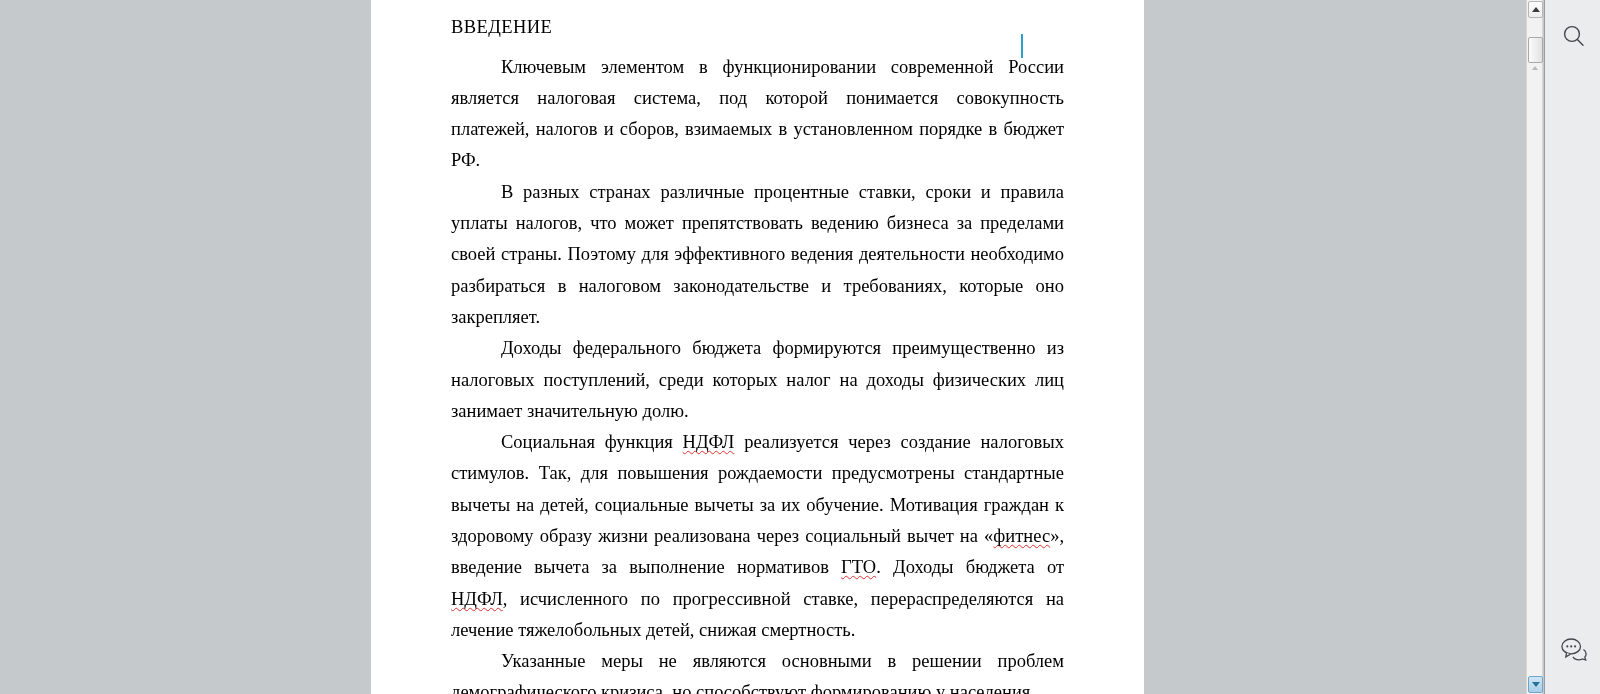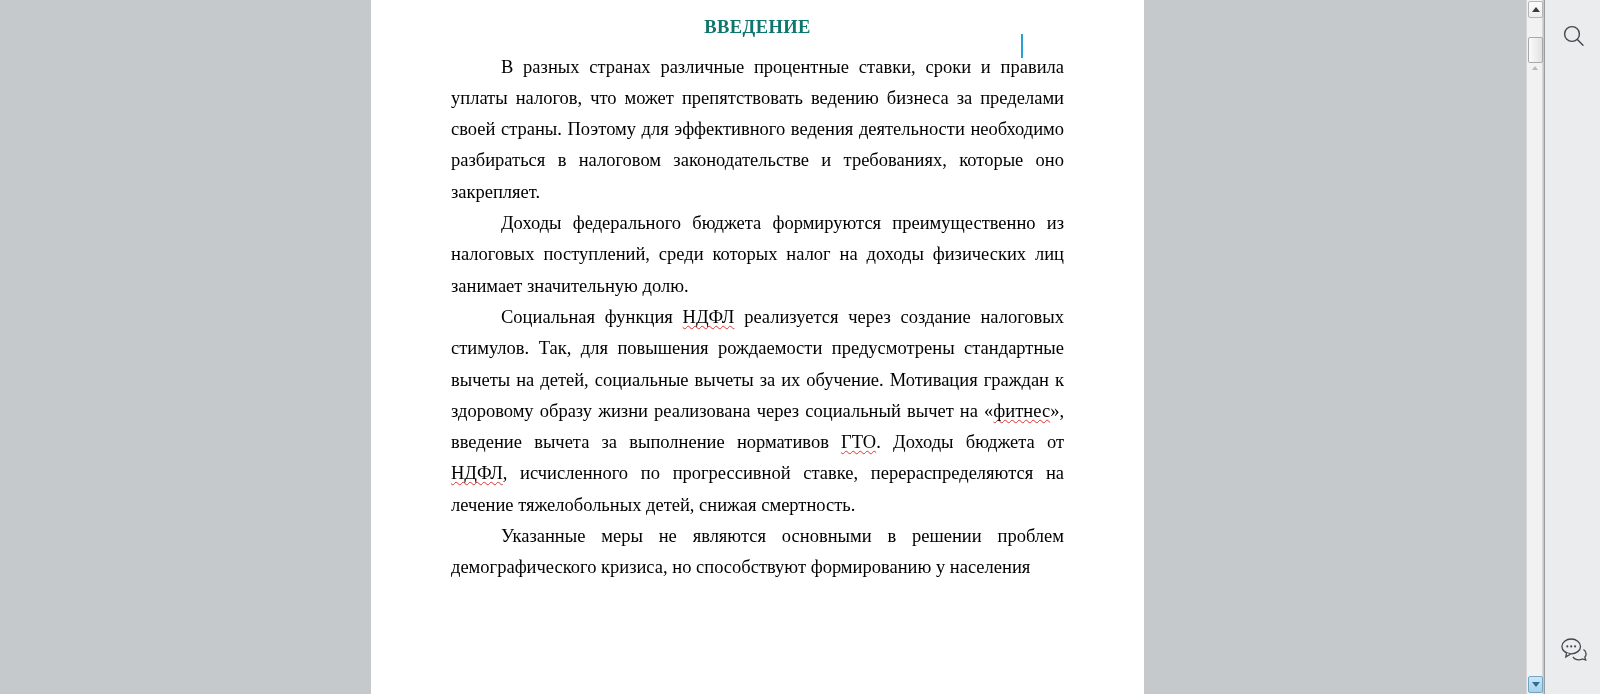--- a/index.html
+++ b/index.html
@@ -38,25 +38,25 @@
     padding: 14px 0 0 0;
   }
 
   #page-body {
     width: 613px;
     margin: 0 auto;
     padding-top: 12px;
   }
 
   .doc-title {
-    text-align: center;
-    font-weight: bold;
+    text-align: left;
+    font-weight: normal;
     font-size: 18.5px;
     letter-spacing: 0.4px;
-    color: #0f766e;
+    color: #000000;
     line-height: 1.3;
     margin-bottom: 12.5px;
   }
 
   .para {
     font-size: 18.5px;
     line-height: 31.3px;
     text-align: justify;
     text-indent: 50px;
     color: #000;
@@ -169,20 +169,21 @@
 
 <div id="app">
 
   <div id="doc-canvas">
 
     <div id="page">
       <div id="page-body">
 
         <div class="doc-title">ВВЕДЕНИЕ</div>
 
+        <p class="para j-all" id="para-1"><span>Ключевым элементом в функционировании современной России является налоговая система, под которой понимается совокупность платежей, налогов и сборов, взимаемых в установленном порядке в бюджет РФ.</span></p>
 
         <p class="para j-all" id="para-3"><span>В разных странах различные процентные ставки, сроки и правила уплаты налогов, что может препятствовать ведению бизнеса за пределами своей страны. Поэтому для эффективного ведения деятельности необходимо разбираться в налоговом законодательстве и требованиях, которые оно закрепляет.</span></p>
 
         <p class="para j-all" id="para-2"><span>Доходы федерального бюджета формируются преимущественно из налоговых поступлений, среди которых налог на доходы физических лиц занимает значительную долю.</span></p>
 
         <p class="para j-all" id="para-4"><span>Социальная функция </span><span class="misspelled">НДФЛ</span><span> реализуется через создание налоговых стимулов. Так, для повышения рождаемости предусмотрены стандартные вычеты на детей, социальные вычеты за их обучение. Мотивация граждан к здоровому образу жизни реализована через социальный вычет на «</span><span class="misspelled">фитнес</span><span>», введение вычета за выполнение нормативов </span><span class="misspelled">ГТО</span><span>. Доходы бюджета от </span><span class="misspelled">НДФЛ</span><span>, исчисленного по прогрессивной ставке, перераспределяются на лечение тяжелобольных детей, снижая смертность.</span></p>
 
         <p class="para j-all" id="para-5"><span>Указанные меры не являются основными в решении проблем демографического кризиса, но способствуют формированию у населения</span></p>
 
       </div>

